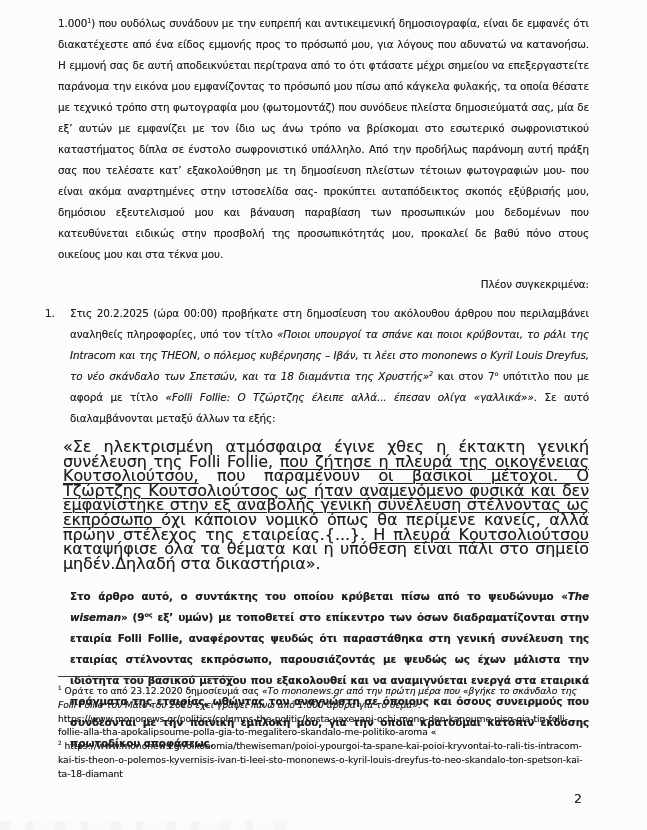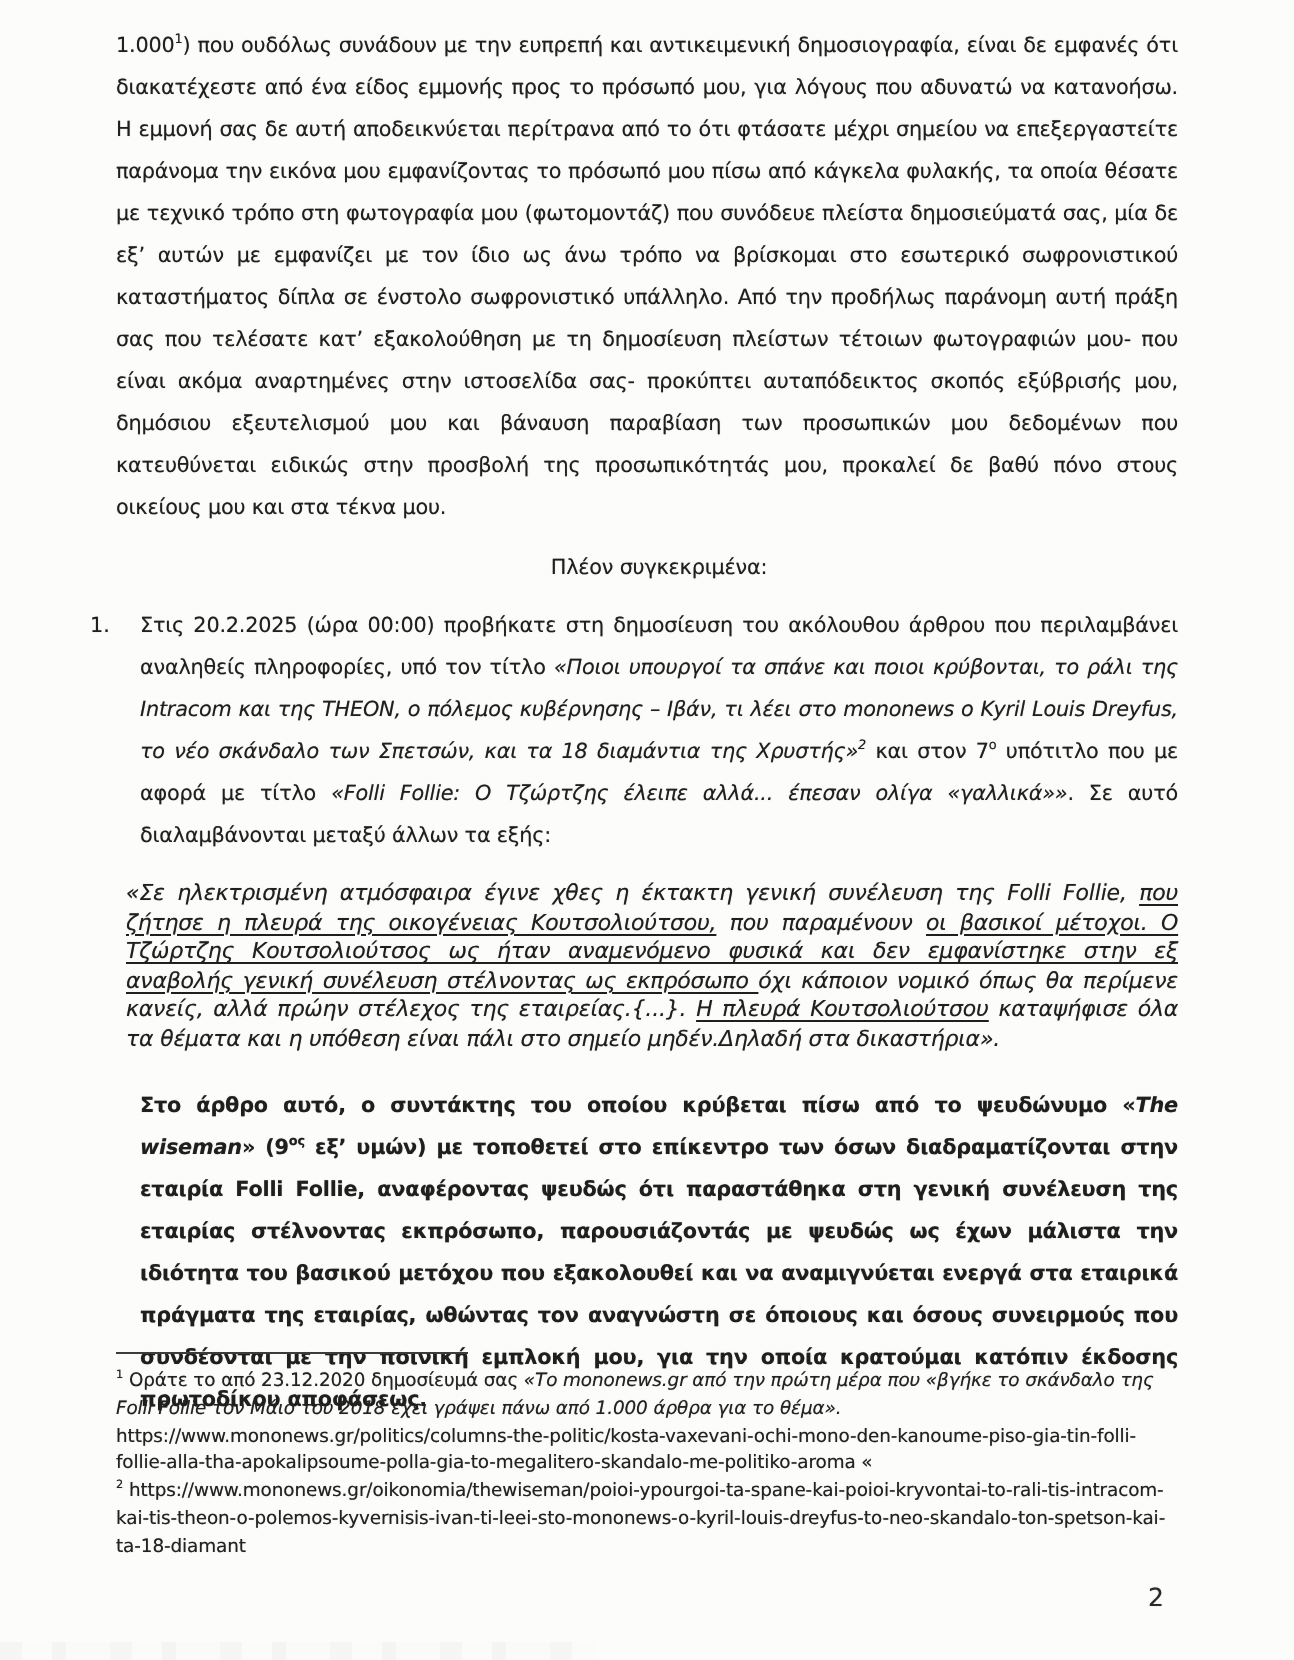--- a/index.html
+++ b/index.html
@@ -12,28 +12,27 @@
     color:#1f1f1f;
     overflow:hidden;
     text-shadow:0 0 0.4px rgba(40,40,40,0.55);
   }
   .content { position:absolute; left:58px; top:13px; width:531px; }
   p { margin:0; }
   .body {
     font-size:10.4px; line-height:21px;
     text-align:justify; letter-spacing:-0.1px;
   }
-  .lead { margin:9px 0 8px 12px; text-align:center; }
+  .lead { margin:9px 0 8px 12px; text-align:right; }
   .list { display:flex; margin-left:-13px; margin-bottom:0; }
   .list .num { flex:0 0 25px; font-size:10.4px; line-height:21px; }
   .list .body { flex:1; }
   .quote {
     margin:11px 0 0 5px;
-    font-style:italic;
-    font-size:11px; line-height:14.6px;
+    font-size:16px; line-height:14.6px;
     text-align:justify; letter-spacing:-0.1px;
   }
   .p-wiseman { margin:15px 0 0 12px;font-weight:bold; }
   .it { font-style:italic; }
   .ul { text-decoration:underline; text-underline-offset:2px; text-decoration-thickness:0.9px; }
   sup { font-size:62%; vertical-align:super; line-height:0; }
   .footnotes { position:absolute; left:58px; top:676px; width:531px; }
   .fn-rule { width:176px; border-top:1.3px solid #3c3c3c; margin-bottom:7px; }
   .fn {
     font-size:9.2px; line-height:13.8px;

